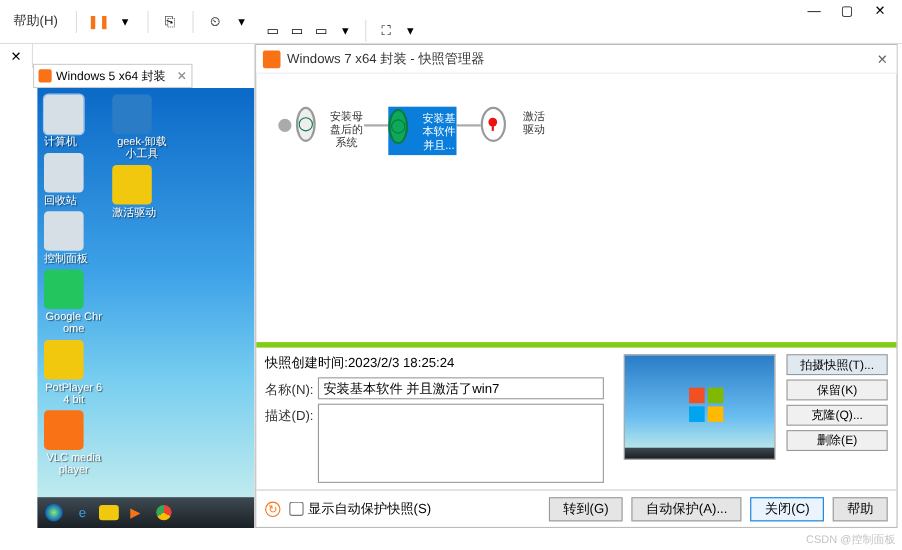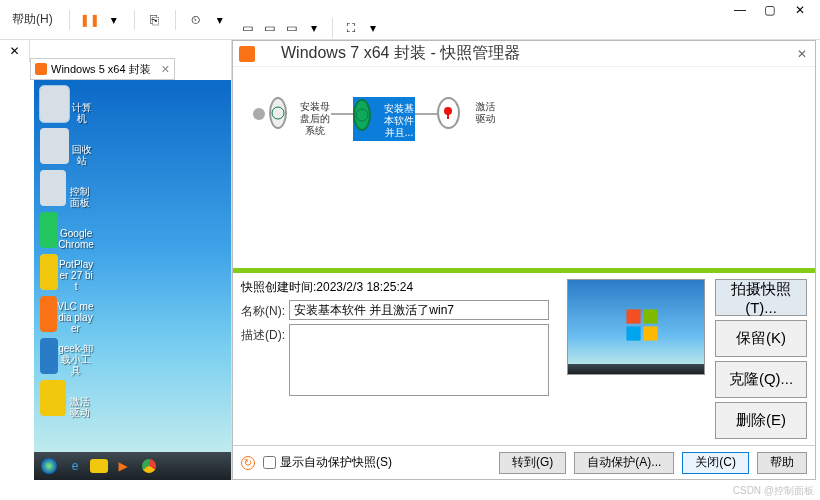--- a/index.html
+++ b/index.html
@@ -20,32 +20,32 @@
 
 
 .left-pane { position: absolute; left: 0; top: 40px; width: 232px; height: 440px; border-right: 1px solid #ddd; }
 .side-x { position: absolute; left: 0; top: 0; width: 30px; height: 22px; display: flex; align-items: center; justify-content: center; border-right: 1px solid #ddd; }
 .vm-tab { position: absolute; left: 30px; top: 18px; width: 145px; height: 22px; background: #fff; border: 1px solid #ccc; display: flex; align-items: center; padding: 0 4px; gap: 4px; font-size: 11px; }
 .vm-tab .tx { flex: 1; white-space: nowrap; overflow: hidden; }
 .vm-tab .cx { cursor: pointer; color: #888; }
 
 .desktop { position: absolute; left: 34px; top: 40px; right: 0; bottom: 20px; background: linear-gradient(180deg, #0b69c7 0%, #3fa3e8 45%, #78cef0 70%, #c5edee 100%); overflow: hidden; }
 .d-icons { display: flex; flex-direction: column; flex-wrap: wrap; align-content: flex-start; height: 100%; padding: 6px; gap: 4px 8px; }
-.d-icon { width: 54px; display: flex; flex-direction: row; align-items: flex-end; text-align: center; cursor: pointer; }
+.d-icon { width: 54px; display: flex; flex-direction: column; align-items: flex-start; text-align: center; cursor: pointer; }
 .d-icon .ic { width: 36px; height: 36px; margin-bottom: 2px; border-radius: 4px; display:flex; align-items:center; justify-content:center; }
 .d-icon .lb { color: #fff; font-size: 10px; text-shadow: 1px 1px 1px rgba(0,0,0,.6); line-height: 1.1; word-break: break-all; }
 .d-icon.sel .ic { outline: 1px solid rgba(255,255,255,.6); background: rgba(120,180,255,.3); }
 .taskbar { position: absolute; left: 34px; right: 0; bottom: 0; height: 28px; background: linear-gradient(180deg, #3f4a52, #1a2026); display: flex; align-items: center; padding: 0 4px; gap: 4px; }
 .tb-item { width: 22px; height: 22px; border-radius: 3px; display: flex; align-items: center; justify-content: center; }
 
 
 .snap-win { position: absolute; left: 232px; top: 40px; right: 4px; height: 440px; background: #fff; border: 1px solid #bbb; display: flex; flex-direction: column; }
 .snap-title { height: 26px; background: #fff; display: flex; align-items: center; padding: 0 6px; border-bottom: 1px solid #eee; position: relative; }
 .snap-title .ic { width: 16px; height: 16px; background: #f97316; border-radius: 2px; margin-right: 6px; }
-.snap-title .tx { font-size: 16px; color: #333; margin-left: 20px; }
+.snap-title .tx { font-size: 12px; color: #333; }
 .snap-title .cls { position: absolute; right: 4px; top: 4px; width: 18px; height: 18px; display:flex; align-items:center; justify-content:center; cursor:pointer; color:#666; }
 
 .snap-tree { flex: 1; padding: 30px 20px; display: flex; align-items: flex-start; }
 .node { display: flex; align-items: flex-start; width: 62px; position: relative; gap: 12px; }
 .node .circle { width: 32px; height: 32px; border-radius: 50%; background: #eee; border: 2px solid #999; display:flex; align-items:center; justify-content:center; }
 .node .lab { font-size: 10px; text-align: center; margin-top: 4px; line-height: 1.2; color: #333; }
 .node.sel .circle { background: #0ea85a; border-color: #0a7a42; }
 .node.sel { background: #0b7dda; padding: 2px 0; }
 .node.sel .lab { color: #fff; }
 .node.pin .circle { background: #fff; }
@@ -55,21 +55,21 @@
 .snap-bottom { border-top: 5px solid #84cc16; padding: 6px 8px; display: flex; gap: 10px; }
 .form-col { flex: 1; display: flex; flex-direction: column; gap: 4px; }
 .frow { display: flex; align-items: flex-start; gap: 4px; }
 .frow label { font-size: 12px; color: #333; padding-top: 3px; }
 .frow input, .frow textarea { border: 1px solid #999; font-size: 12px; padding: 2px 4px; font-family: inherit; }
 .frow input { width: 260px; height: 20px; }
 .frow textarea { width: 260px; height: 72px; resize: none; }
 .thumb { width: 138px; height: 96px; border: 1px solid #999; background: linear-gradient(180deg,#2a7cc7,#6abef0 60%,#d0f3e8); position: relative; }
 .thumb .tb { position:absolute; bottom:0; left:0; right:0; height:10px; background: linear-gradient(180deg,#3f4a52,#1a2026); }
 .btn-col { width: 92px; display: flex; flex-direction: column; gap: 4px; }
-.btn-col button { height: 37px; font-size: 15px; border: 1px solid #999; background: #f0f0f0; cursor: pointer; }
+.btn-col button { height: 19px; font-size: 11px; border: 1px solid #999; background: #f0f0f0; cursor: pointer; }
 .btn-col button.primary { background: #e0e8f0; }
 
 .snap-footer { height: 34px; border-top: 1px solid #ccc; display: flex; align-items: center; padding: 0 8px; gap: 8px; }
 .snap-footer .chk { display: flex; align-items: center; gap: 4px; font-size: 12px; flex:1; }
 .snap-footer .chk .qicon { width:14px; height:14px; border:1px solid #f97316; border-radius:50%; display:flex; align-items:center; justify-content:center; color:#f97316; font-size:10px; margin-right:4px; }
 .snap-footer button { height: 22px; padding: 0 12px; font-size: 12px; border: 1px solid #999; background: #e5e5e5; cursor: pointer; }
 .snap-footer button.primary { border-color: #0b7dda; background: #eaf4ff; }
 
 .watermark { position: absolute; right: 6px; bottom: 2px; font-size: 10px; color: rgba(0,0,0,.25); }
 </style>
@@ -125,21 +125,21 @@
         <div class="d-icon">
           <div class="ic" style="background:#d7dfe6"></div>
           <div class="lb">控制面板</div>
         </div>
         <div class="d-icon">
           <div class="ic" style="background:#22c55e"></div>
           <div class="lb">Google Chrome</div>
         </div>
         <div class="d-icon">
           <div class="ic" style="background:#f2c80f"></div>
-          <div class="lb">PotPlayer 27 bit</div>
+          <div class="lb">PotPlayer 64 bit</div>
         </div>
         <div class="d-icon">
           <div class="ic" style="background:#f97316"></div>
           <div class="lb">VLC media player</div>
         </div>
         <div class="d-icon">
           <div class="ic" style="background:#2a7cc7"></div>
           <div class="lb">geek-卸载小工具</div>
         </div>
         <div class="d-icon">

